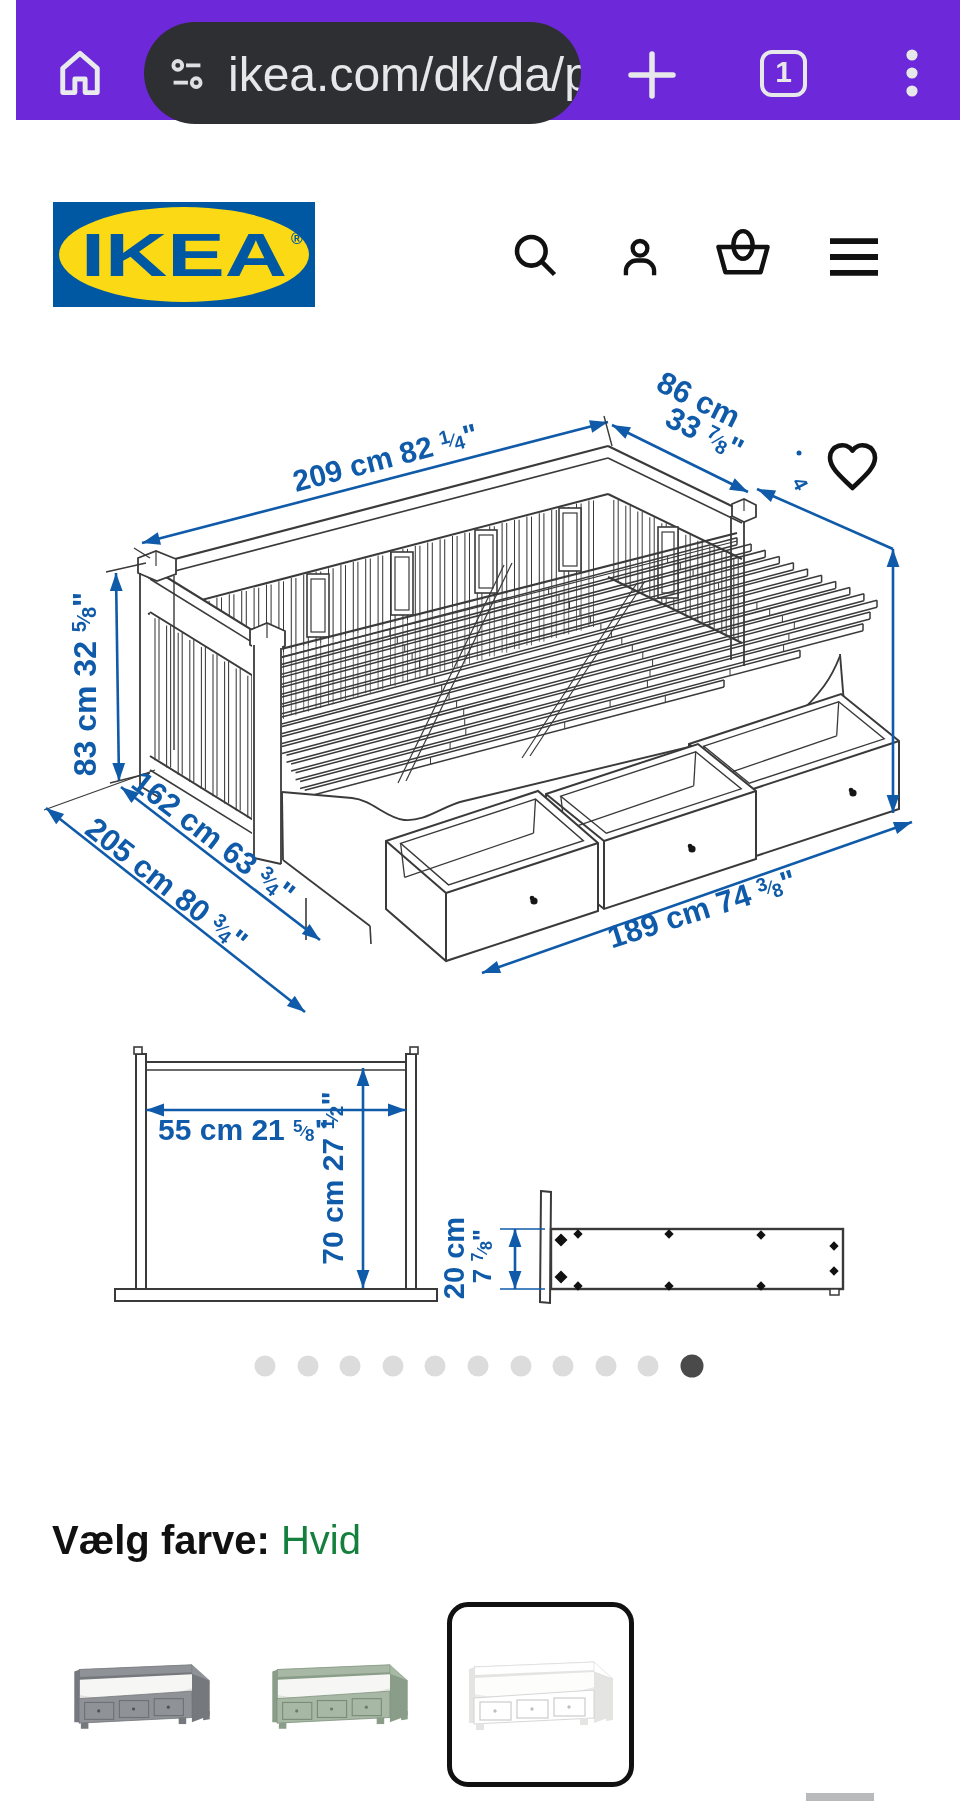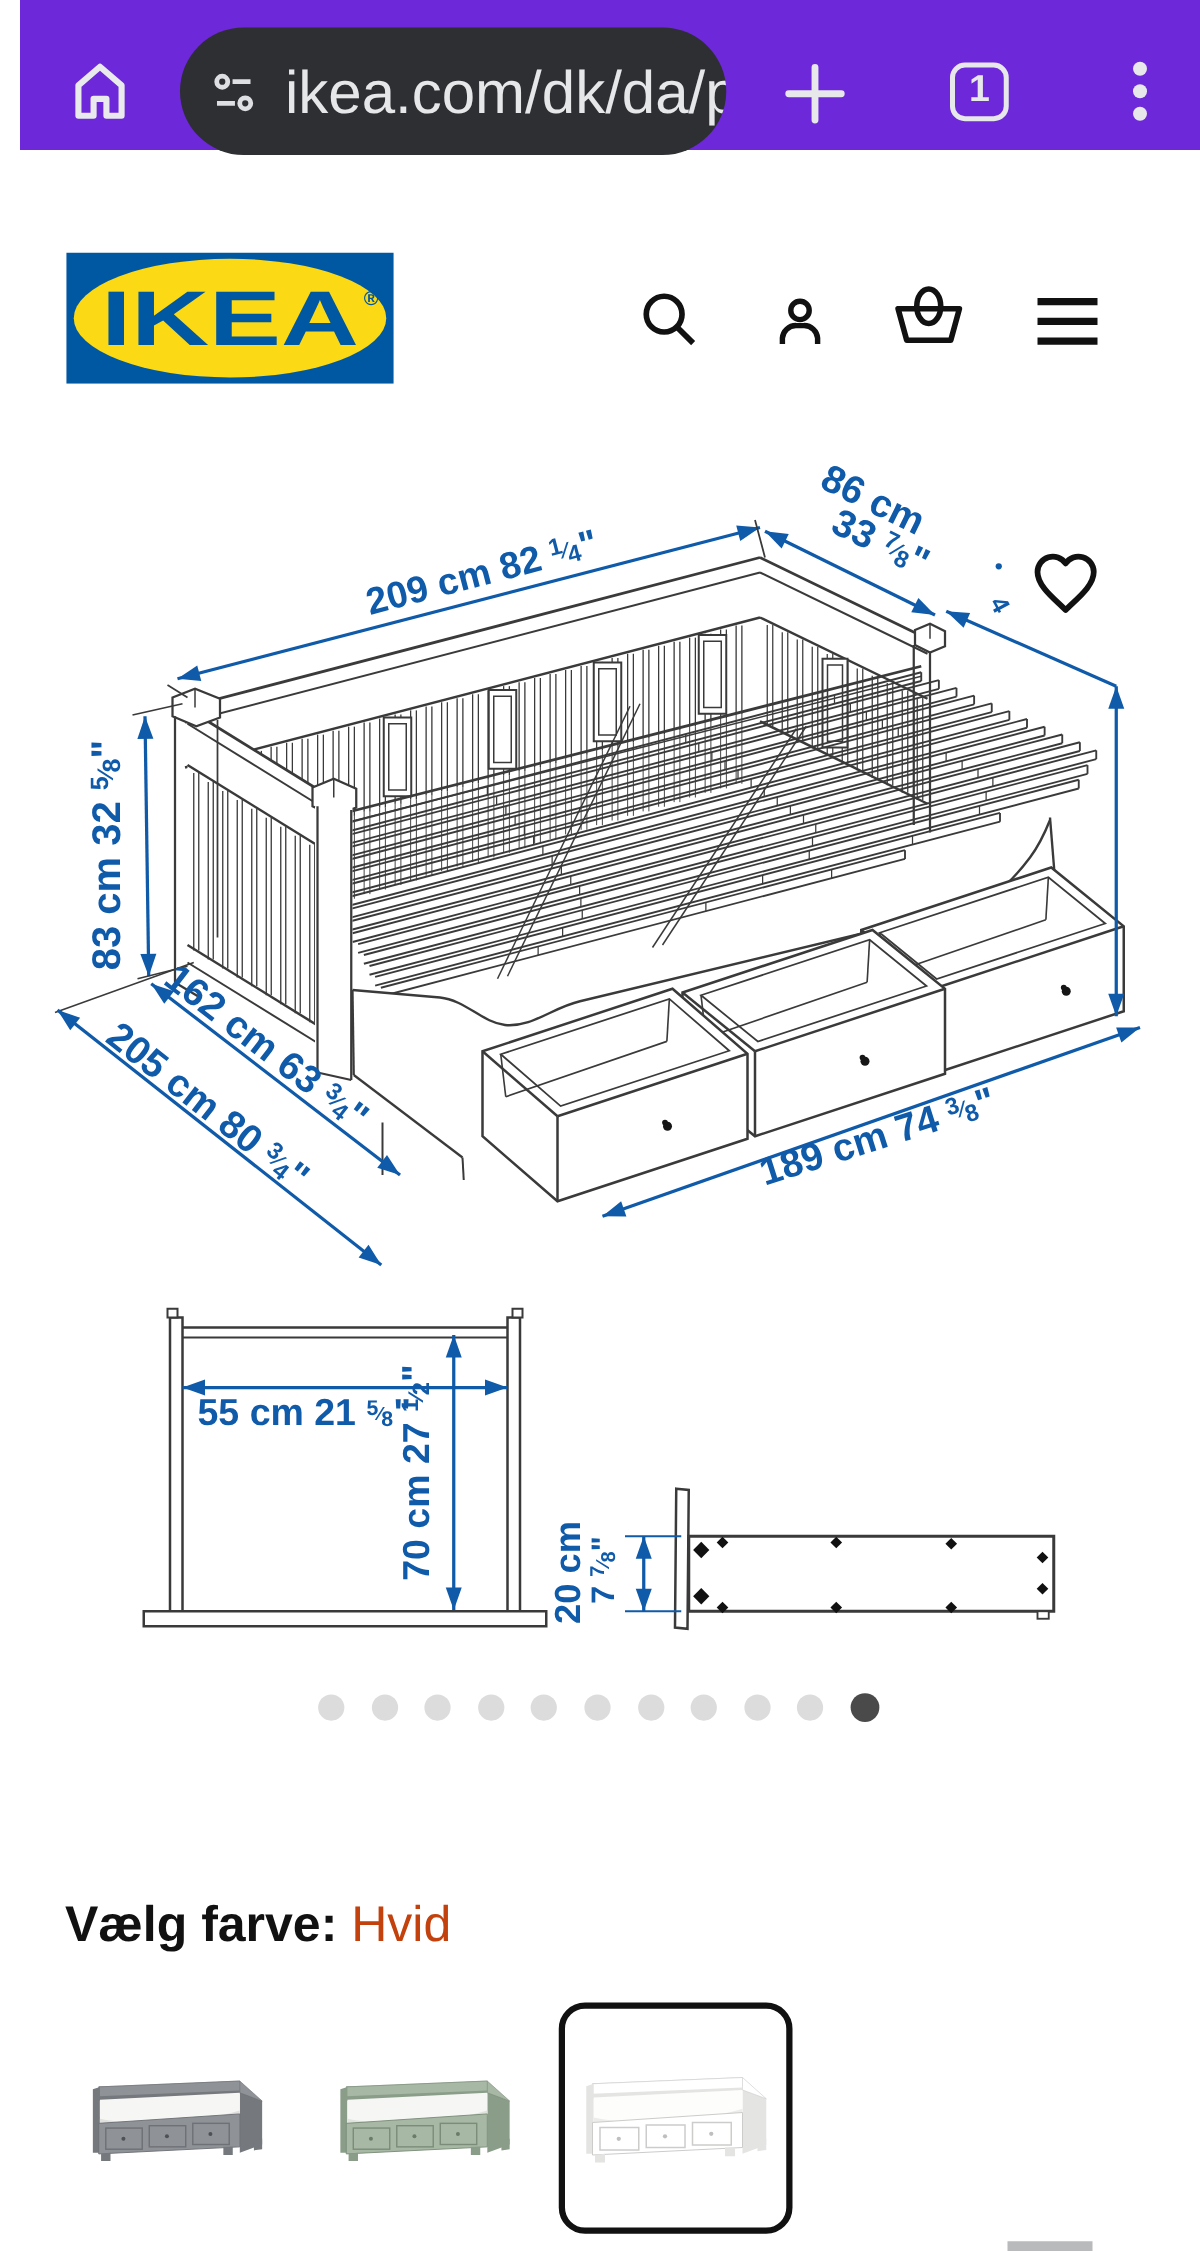--- a/index.html
+++ b/index.html
@@ -547,21 +547,21 @@
       <circle cx="435" cy="1366" r="10.5" fill="#dcdcdc"></circle>
       <circle cx="478" cy="1366" r="10.5" fill="#dcdcdc"></circle>
       <circle cx="521" cy="1366" r="10.5" fill="#dcdcdc"></circle>
       <circle cx="563" cy="1366" r="10.5" fill="#dcdcdc"></circle>
       <circle cx="606" cy="1366" r="10.5" fill="#dcdcdc"></circle>
       <circle cx="648" cy="1366" r="10.5" fill="#dcdcdc"></circle>
       <circle cx="692" cy="1366" r="11.5" fill="#4a4a4a"></circle>
     </g>
   </svg>
 
-<div style="position:absolute;left:52px;top:1518px;font-family:'Liberation Sans',sans-serif;font-size:40px;color:#111"><b>Vælg farve:</b> <span style="color:#c2410c">Hvid</span></div>
+<div style="position:absolute;left:52px;top:1518px;font-family:'Liberation Sans',sans-serif;font-size:40px;color:#111"><b>Vælg farve:</b> <span style="color:#15803d">Hvid</span></div>
 
 <svg width="142" height="79" viewBox="0 0 150 84" style="position:absolute;left:71px;top:1662px">
   <polygon points="128,12 147,20 147,57 128,64" fill="#75787c"></polygon>
   <polygon points="8,8 128,3 147,20 128,13" fill="#8f9296" stroke="#6e7176" stroke-width="0.5"></polygon>
   <polygon points="8,8 128,3 128,13 8,18" fill="#8f9296" stroke="#6e7176" stroke-width="0.5"></polygon>
   <polygon points="8,16 128,11 128,14 8,20" fill="#75787c"></polygon>
   <polygon points="3,10 9,8 9,64 3,64" fill="#75787c"></polygon>
   <polygon points="9,19 128,13 128,33 9,41" fill="#f6f6f4"></polygon>
   <path d="M9,35 C40,42 95,38 128,28 L128,33 L9,41 Z" fill="#e0e0de"></path>
   <polygon points="8,39 128,31 128,59 8,65" fill="#8f9296" stroke="#6e7176" stroke-width="0.8"></polygon>

